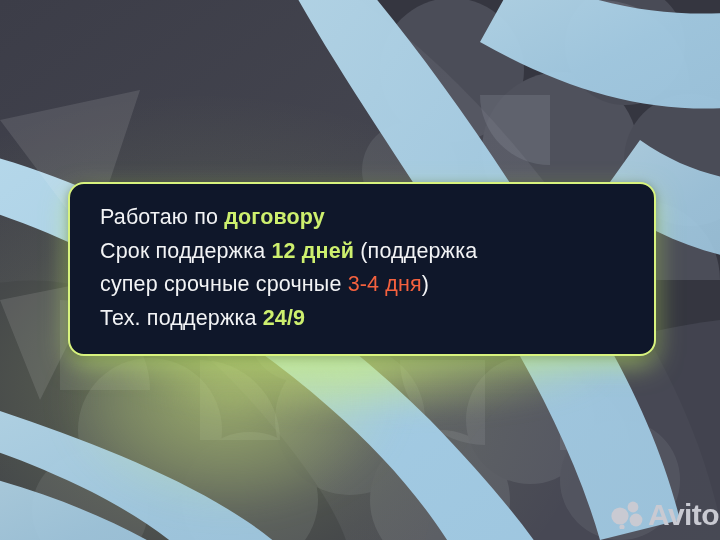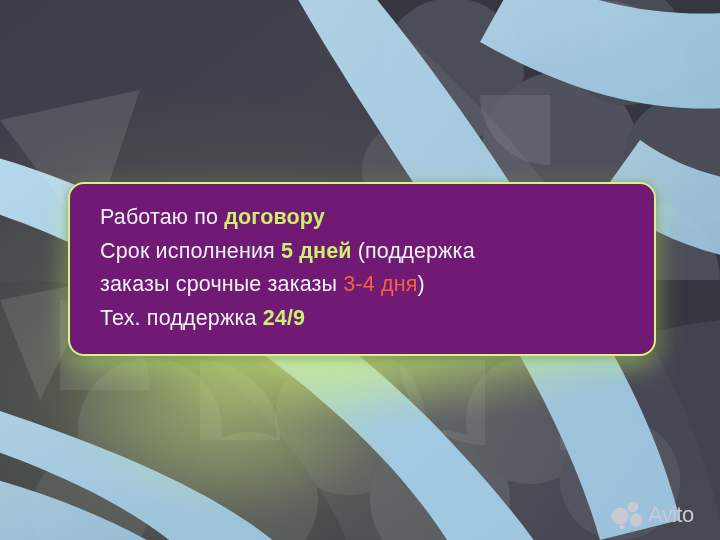--- a/index.html
+++ b/index.html
@@ -52,21 +52,21 @@
 
   
   .card {
     position: absolute;
     left: 68px;
     top: 182px;
     width: 588px;
     height: 174px;
     box-sizing: border-box;
     border-radius: 16px;
-    background: #701a75;
+    background: #0f172a;
     border: 2px solid #d8f37e;
     box-shadow:
       0 10px 26px rgba(198,240,110,0.55),
       0 2px 10px rgba(0,0,0,0.35);
   }
   .card-inner {
     position: absolute;
     left: 30px;
     top: 17px;
     right: 18px;
@@ -92,22 +92,22 @@
     position: absolute;
     left: 611px;
     top: 500px;
     display: flex;
     align-items: center;
     gap: 5px;
   }
   .avito-mark { display: block; }
   .avito-word {
     color: #c9cad2;
-    font-size: 22px;
-    font-weight: normal;
+    font-size: 30px;
+    font-weight: bold;
     letter-spacing: -0.6px;
     line-height: 30px;
   }
 </style>
 </head>
 <body>
 
 <div id="stage">
 
   <svg class="bg-svg" viewBox="0 0 720 540">
@@ -201,22 +201,22 @@
       </g>
     </g>
   </svg>
 
   <div class="glow"></div>
   <div class="glow2"></div>
 
   <div class="card">
     <div class="card-inner">
       <div class="line"><span>Работаю по </span><span class="hl-green">договору</span></div>
-      <div class="line"><span>Срок исполнения </span><span class="hl-green">5 дней</span><span> (поддержка</span></div>
-      <div class="line"><span>заказы срочные заказы </span><span class="hl-orange">3-4 дня</span><span>)</span></div>
+      <div class="line"><span>Срок поддержка </span><span class="hl-green">12 дней</span><span> (поддержка</span></div>
+      <div class="line"><span>супер срочные срочные </span><span class="hl-orange">3-4 дня</span><span>)</span></div>
       <div class="line"><span>Тех. поддержка </span><span class="hl-green">24/9</span></div>
     </div>
   </div>
 
   <div class="avito">
     <svg class="avito-mark" width="32" height="28" viewBox="0 0 32 28">
       <circle cx="9" cy="15" r="8.6" fill="#c9cad2"></circle>
       <circle cx="22" cy="6" r="5.4" fill="#c9cad2"></circle>
       <circle cx="25" cy="19" r="6.4" fill="#c9cad2"></circle>
       <circle cx="11" cy="26" r="2.6" fill="#c9cad2"></circle>

